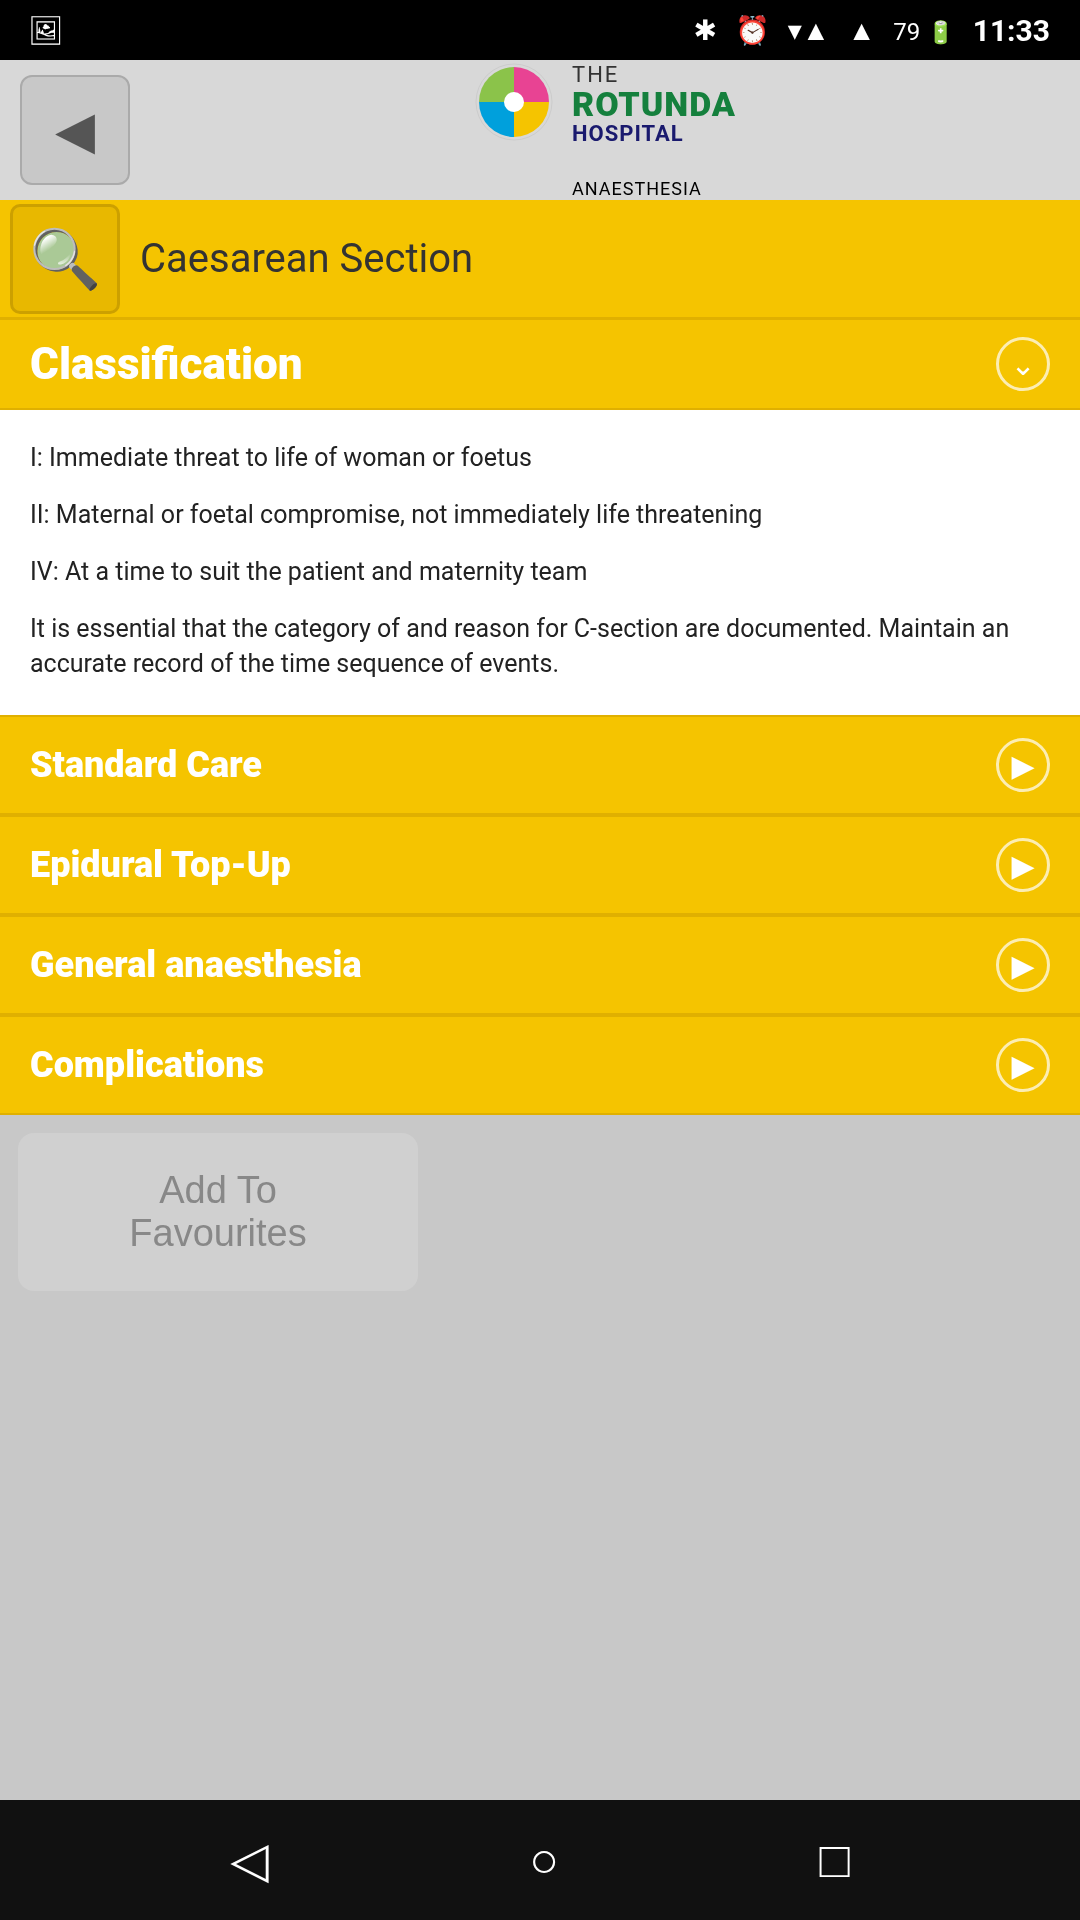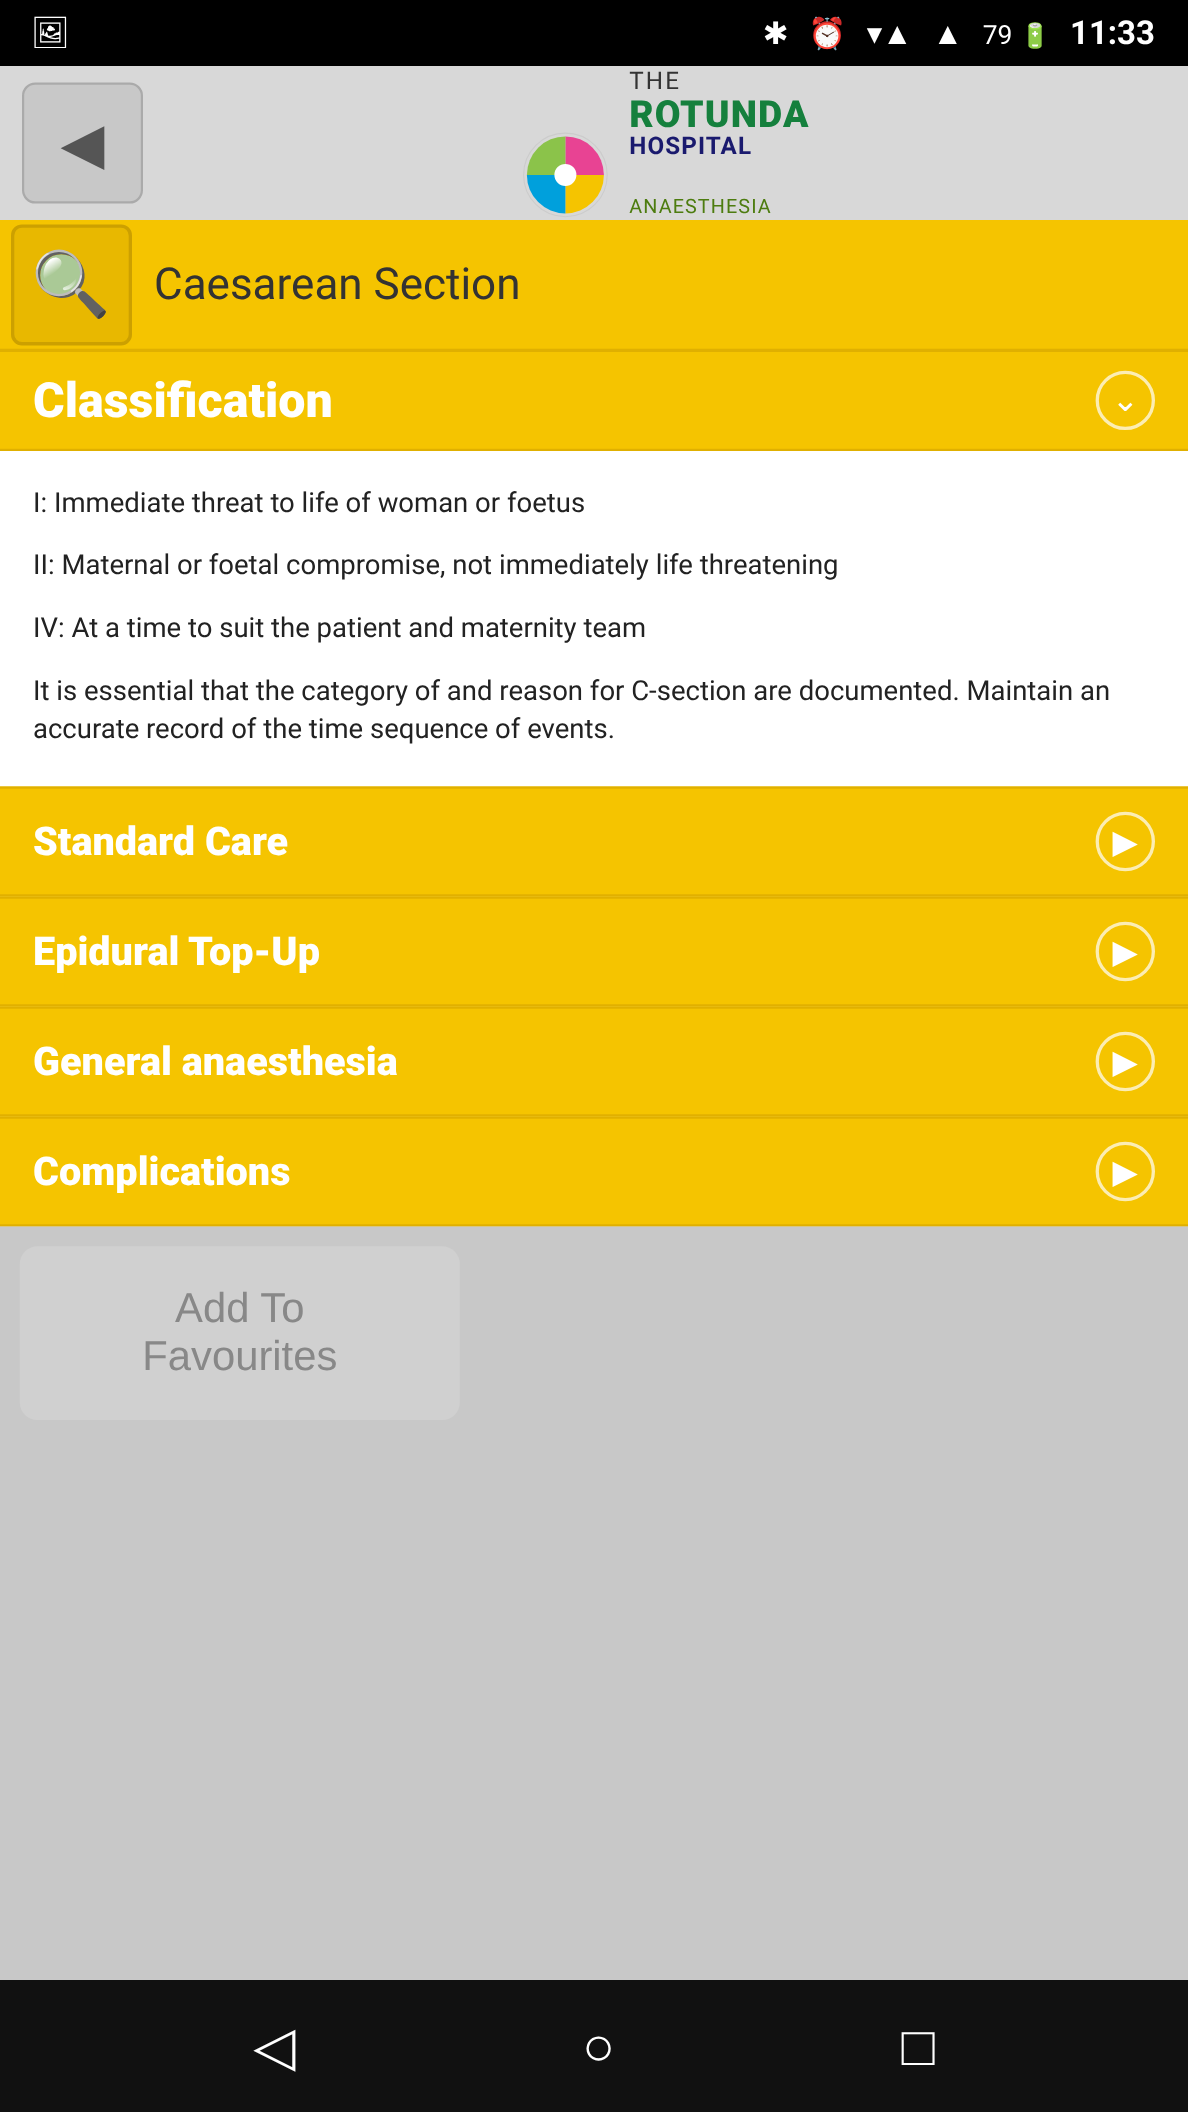--- a/index.html
+++ b/index.html
@@ -62,21 +62,21 @@
     }
 
     .back-arrow {
       font-size: 52px;
       color: #555;
     }
 
     .logo-container {
       flex: 1;
       display: flex;
-      align-items: flex-end;
+      align-items: flex-start;
       justify-content: center;
       gap: 18px;
     }
 
     .logo-wheel {
       width: 80px;
       height: 80px;
     }
 
     .logo-text {
@@ -102,21 +102,21 @@
 
     .logo-hospital {
       font-size: 22px;
       color: #1a1a6e;
       font-weight: 700;
       letter-spacing: 1px;
     }
 
     .logo-anaesthesia {
       font-size: 18px;
-      color: #4d7c0f;
+      color: #000000;
       letter-spacing: 1px;
       margin-top: 32px;
     }
 
     
     .search-bar {
       background: #f5c400;
       height: 120px;
       display: flex;
       align-items: center;

